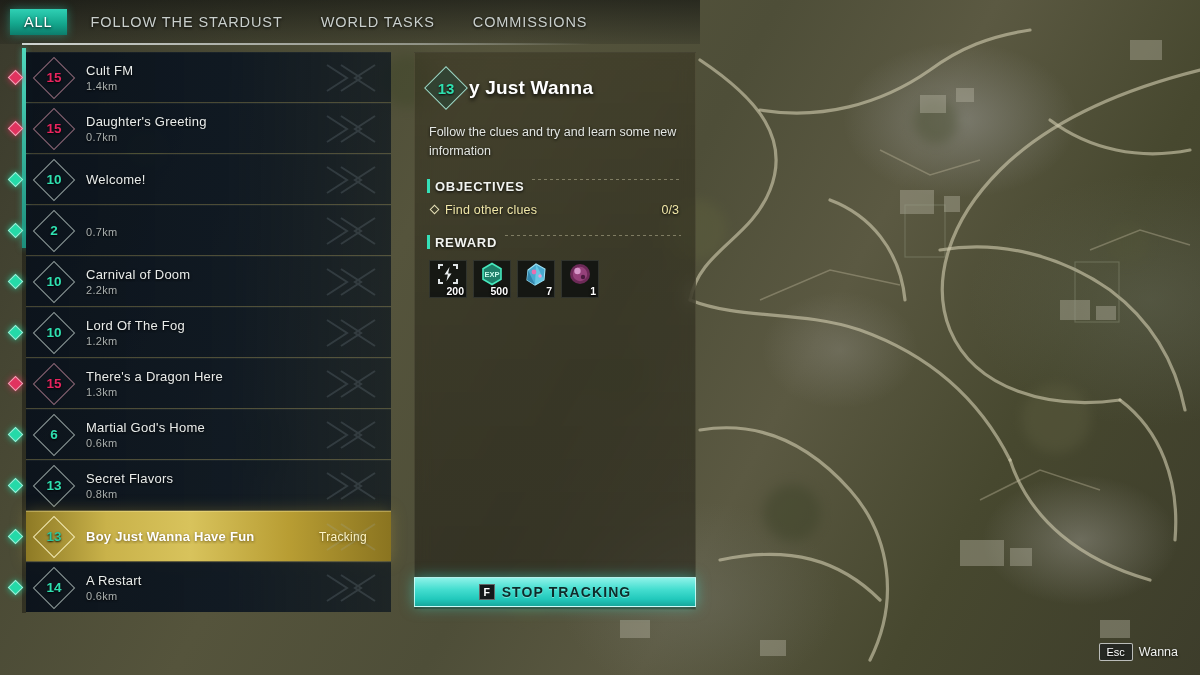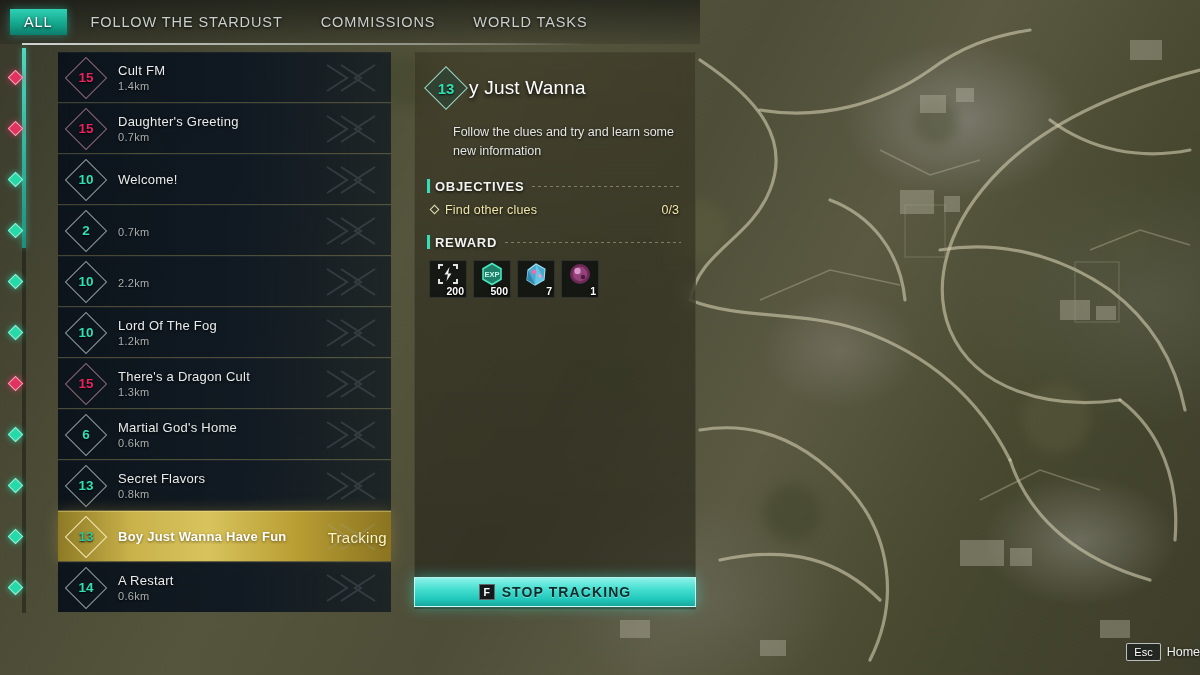--- a/index.html
+++ b/index.html
@@ -66,21 +66,21 @@
     background:rgba(0,0,0,.35);
   }
   #quest-scroll-thumb{
     position:absolute; left:0; top:0; width:4px; height:200px;
     background:linear-gradient(180deg,#4fd8bd,#1d8f7c);
     box-shadow:0 0 6px rgba(60,220,190,.5);
   }
 
   
   #quest-list{
-    position:absolute; left:26px; top:52px; width:365px; height:560px;padding-left:32px;
+    position:absolute; left:26px; top:52px; width:365px; height:560px;
   }
   .quest-row{
     position:relative; height:50px; margin-bottom:1px;
     display:flex; align-items:center;
     background:linear-gradient(90deg, rgba(8,16,26,.93) 0%, rgba(10,20,32,.90) 55%, rgba(10,20,30,.72) 100%);
     border-top:1px solid rgba(120,125,120,.10);
   }
   .quest-row .deco{
     position:absolute; right:10px; top:6px; width:60px; height:38px;
     opacity:.18;
@@ -116,22 +116,22 @@
     font-size:13px; color:#e9ecea; letter-spacing:.25px;
     text-shadow:0 1px 3px rgba(0,0,0,.9);
     white-space:nowrap; overflow:hidden; text-overflow:ellipsis;
   }
   .quest-row.selected .qtitle{ color:#ffffff; font-weight:bold; text-shadow:0 1px 3px rgba(60,45,0,.65); }
   .qdist{
     font-size:11px; color:#a9afae; margin-top:2px; letter-spacing:.3px;
     text-shadow:0 1px 2px rgba(0,0,0,.9);
   }
   .qtrack{
-    position:absolute; right:4px; top:50%; transform:translateY(-50%);
-    font-size:15px; color:#fff6c8; letter-spacing:.3px;
+    position:absolute; right:24px; top:50%; transform:translateY(-50%);
+    font-size:12px; color:#fff6c8; letter-spacing:.3px;
     text-shadow:0 1px 3px rgba(60,45,0,.7);
   }
 
   
   .map-marker{
     position:absolute; left:10px; width:11px; height:11px;
     transform:rotate(45deg);
     border:1.4px solid rgba(255,255,255,.55);
   }
   .map-marker.red{ background:#e0335f; box-shadow:0 0 6px rgba(224,51,95,.8); }
@@ -154,29 +154,29 @@
     position:absolute; left:50%; top:50%; width:31px; height:31px;
     transform:translate(-50%,-50%) rotate(45deg);
     border:1.8px solid #9fd8c6;
     background:rgba(30,70,60,.45);
   }
   #detail-badge .lvl{
     position:relative; font-size:15px; font-weight:bold; color:#2fe0b0;
     text-shadow:0 1px 2px rgba(0,0,0,.9);
   }
   #detail-title{
-    font-size:19px; color:#ffffff; font-weight:normal; letter-spacing:.2px;
+    font-size:19px; color:#ffffff; font-weight:bold; letter-spacing:.2px;
     text-shadow:0 2px 4px rgba(0,0,0,.95); margin-left:2px;
   }
   #detail-desc{
     padding:14px 16px 0 14px; font-size:12.5px; line-height:1.5;
-    color:#e3e6e2; text-shadow:0 1px 3px rgba(0,0,0,.95);margin-left:24px;
+    color:#e3e6e2; text-shadow:0 1px 3px rgba(0,0,0,.95);
   }
   .sec-head{
-    display:flex; align-items:center; margin:18px 14px 0 12px;
+    display:flex; align-items:flex-start; margin:18px 14px 0 12px;
   }
   .sec-bar{ width:3px; height:14px; background:#35e0b8; margin-right:5px; }
   .sec-title{
     font-size:13px; font-weight:bold; color:#f2f4f0; letter-spacing:.7px;
     text-shadow:0 1px 3px rgba(0,0,0,.95);
   }
   .sec-rule{
     flex:1; height:1px; margin-left:8px;
     background:repeating-linear-gradient(90deg, rgba(210,205,170,.45) 0 3px, transparent 3px 6px);
   }
@@ -220,21 +220,21 @@
     background:#14181a; color:#ffffff; font-size:10.5px; font-weight:bold;
     border:1px solid rgba(255,255,255,.35);
   }
   #stop-tracking .st-label{
     font-size:14px; font-weight:bold; letter-spacing:1.1px; color:#0d2b2a;
     text-shadow:0 1px 0 rgba(255,255,255,.35);
   }
 
   
   #back-hint{
-    position:absolute; right:0; bottom:14px;
+    position:absolute; right:22px; bottom:14px;
     display:flex; align-items:center; gap:6px;
   }
   #back-hint .keycap{
     padding:2px 7px; font-size:11px; color:#ffffff;
     background:rgba(30,32,32,.75); border:1px solid rgba(225,228,225,.8);
     border-radius:2px; text-shadow:0 1px 2px rgba(0,0,0,.9);
   }
   #back-hint .bh-label{
     font-size:12.5px; color:#f0f2f0; text-shadow:0 1px 3px rgba(0,0,0,.95);
   }
@@ -280,22 +280,22 @@
   </g>
   <g fill="none" stroke="#9aa08a" stroke-opacity=".35" stroke-width="1.2">
     <rect x="1075" y="262" width="44" height="60"></rect>
     <rect x="905" y="205" width="40" height="52"></rect>
   </g>
 </svg>
 
 <div id="tabbar">
   <div class="tab active">ALL</div>
   <div class="tab">FOLLOW THE STARDUST</div>
+  <div class="tab">WORLD TASKS</div>
   <div class="tab">COMMISSIONS</div>
-  <div class="tab">WORLD TASKS</div>
 </div>
 <div id="tab-underline"></div>
 
 <div id="quest-scroll-track">
   <div id="quest-scroll-thumb"></div>
 </div>
 
 <div id="quest-list">
     <div class="quest-row">
       <div class="qbadge red">
@@ -362,20 +362,21 @@
             <path d="M54,6 L34,19 L54,32"></path>
           </g>
         </svg></div>
     </div>
     <div class="quest-row">
       <div class="qbadge teal">
         <span class="dia"></span>
         <span class="lvl">10</span>
       </div>
       <div class="qtext">
+        <div class="qtitle">Carnival of Doom</div>
         <div class="qdist">2.2km</div>
       </div>
       <div class="deco"><svg viewBox="0 0 60 38" width="60" height="38">
           <g fill="none" stroke="#9fb0bb" stroke-width="2">
             <path d="M6,6 L26,19 L6,32"></path>
             <path d="M20,6 L40,19 L20,32"></path>
             <path d="M54,6 L34,19 L54,32"></path>
           </g>
         </svg></div>
     </div>
@@ -395,21 +396,21 @@
             <path d="M54,6 L34,19 L54,32"></path>
           </g>
         </svg></div>
     </div>
     <div class="quest-row">
       <div class="qbadge red">
         <span class="dia"></span>
         <span class="lvl">15</span>
       </div>
       <div class="qtext">
-        <div class="qtitle">There's a Dragon Cult</div>
+        <div class="qtitle">There's a Dragon Here</div>
         <div class="qdist">1.3km</div>
       </div>
       <div class="deco"><svg viewBox="0 0 60 38" width="60" height="38">
           <g fill="none" stroke="#9fb0bb" stroke-width="2">
             <path d="M6,6 L26,19 L6,32"></path>
             <path d="M20,6 L40,19 L20,32"></path>
             <path d="M54,6 L34,19 L54,32"></path>
           </g>
         </svg></div>
     </div>
@@ -555,21 +556,21 @@
     </div>
 </div>
 
 <div id="stop-tracking">
   <span class="keycap">F</span>
   <span class="st-label">STOP TRACKING</span>
 </div>
 
 <div id="back-hint">
   <span class="keycap">Esc</span>
-  <span class="bh-label">Home</span>
+  <span class="bh-label">Wanna</span>
 </div>
 
 <div class="map-marker red" style="top: 72px;"></div>
 <div class="map-marker red" style="top: 123px;"></div>
 <div class="map-marker teal" style="top: 174px;"></div>
 <div class="map-marker teal" style="top: 225px;"></div>
 <div class="map-marker teal" style="top: 276px;"></div>
 <div class="map-marker teal" style="top: 327px;"></div>
 <div class="map-marker red" style="top: 378px;"></div>
 <div class="map-marker teal" style="top: 429px;"></div>

